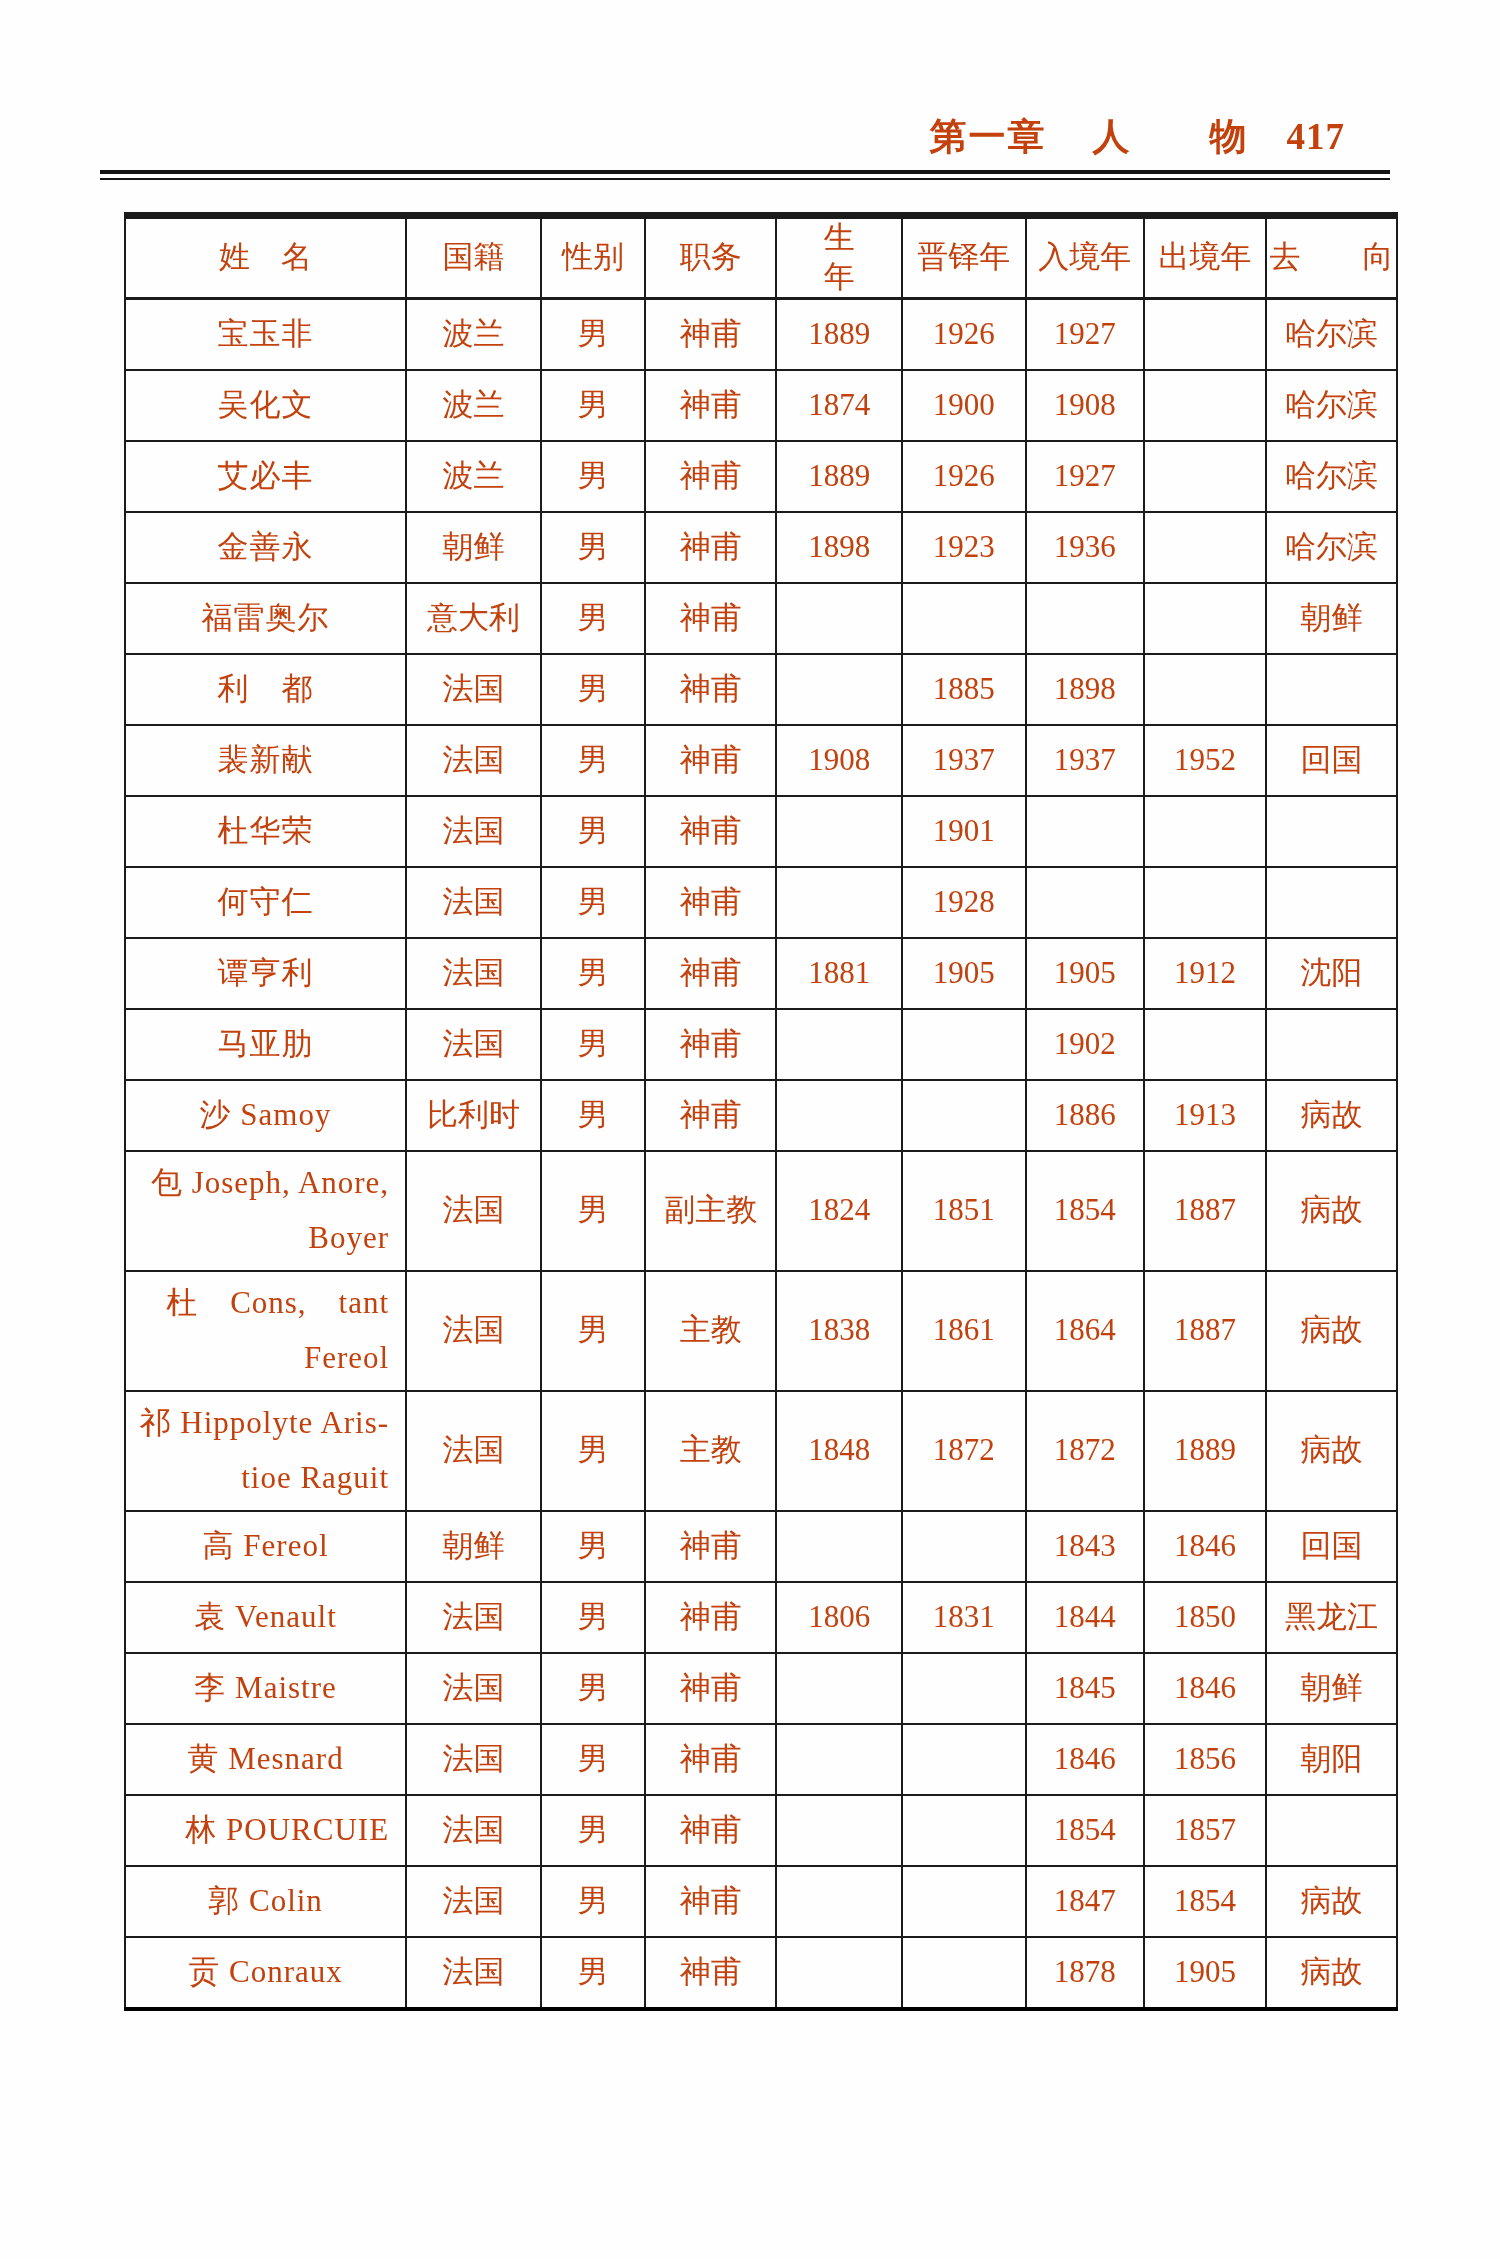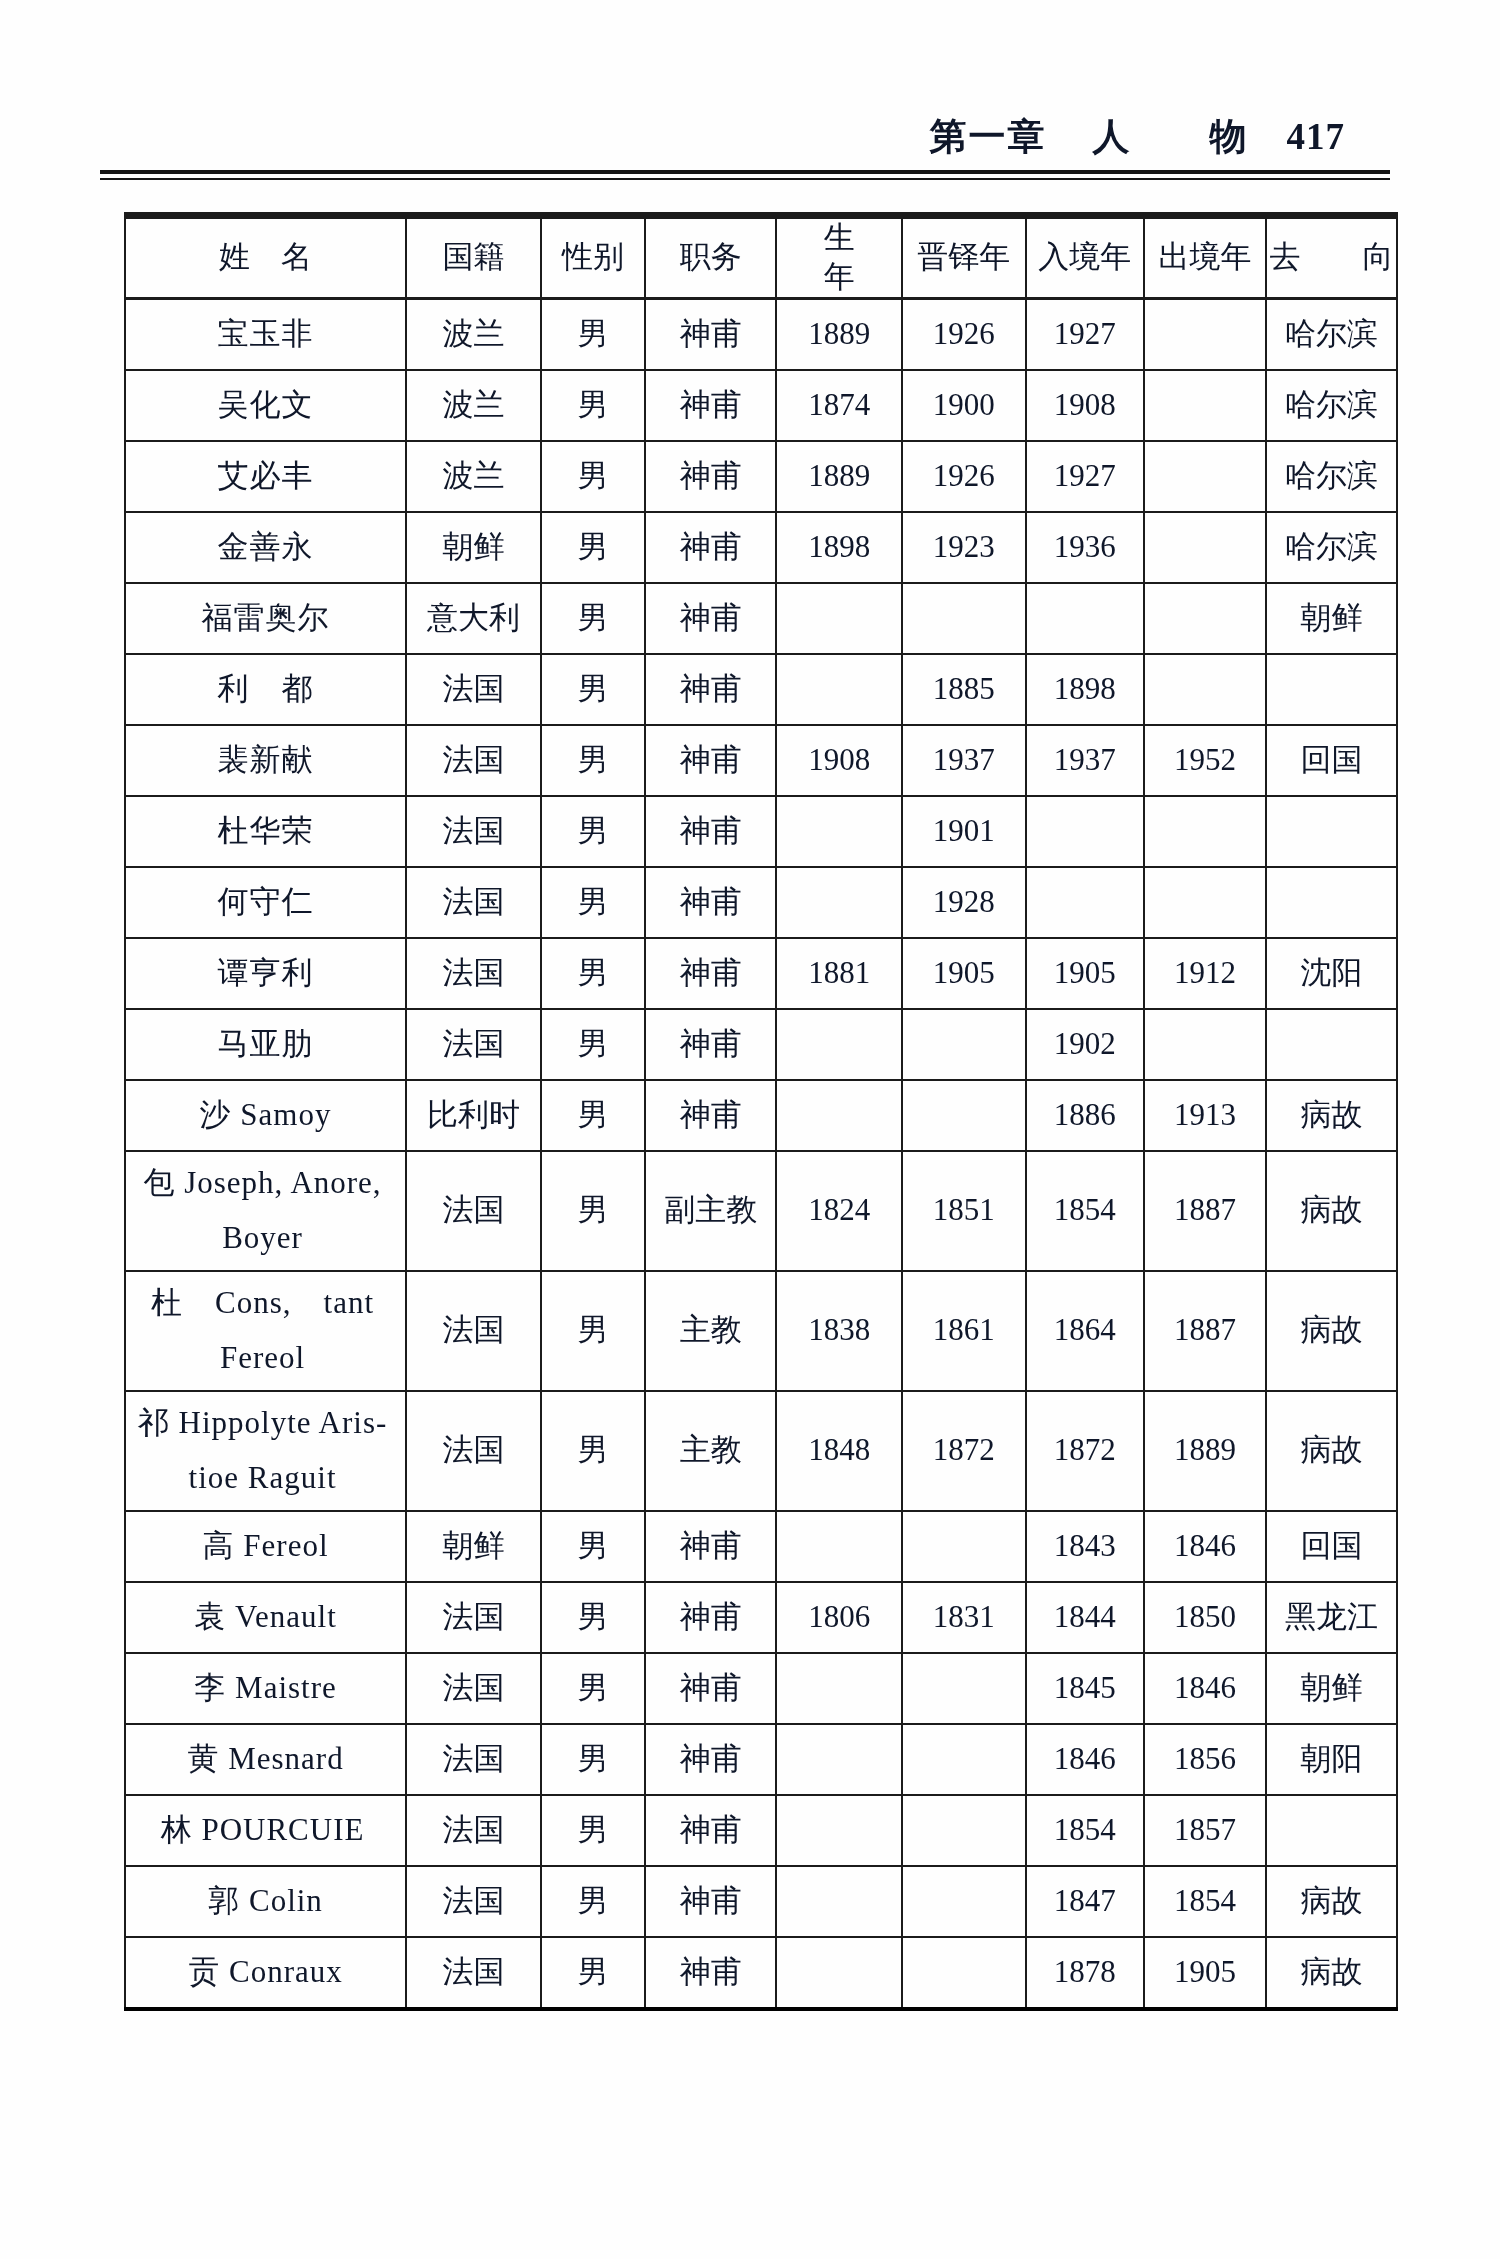--- a/index.html
+++ b/index.html
@@ -2,21 +2,21 @@
 <html><head>
 <meta charset="utf-8">
 <style>
   html, body { margin: 0; padding: 0; background: #e8e8e8; }
   .page {
     position: relative;
     width: 1500px;
     height: 2259px;
     margin: 0 auto;
     background: #fefefe;
-    color: #0f172a;
+    color: #c2410c;
     font-family: "Liberation Serif", "DejaVu Serif", serif;
     overflow: hidden;
   }
 
   
   .page-header {
     position: absolute;
     top: 112px;
     left: 0;
     width: 1345px;
@@ -62,21 +62,21 @@
     height: 72px;
     font-weight: normal;
     border-bottom: 3px solid #1b1b1b;
   }
   tr.r-n td { height: 69px; }
   tr.r-t td { height: 118px; }
   tr.r-l td { height: 92px; }
 
   td.name { letter-spacing: 1px; }
   td.name.left {
-    text-align: center;
+    text-align: right;
     padding-left: 10px;
     padding-right: 16px;
   }
   td.name .nline { line-height: 1.75; }
 </style>
 </head>
 <body>
 
 <div class="page">
 

